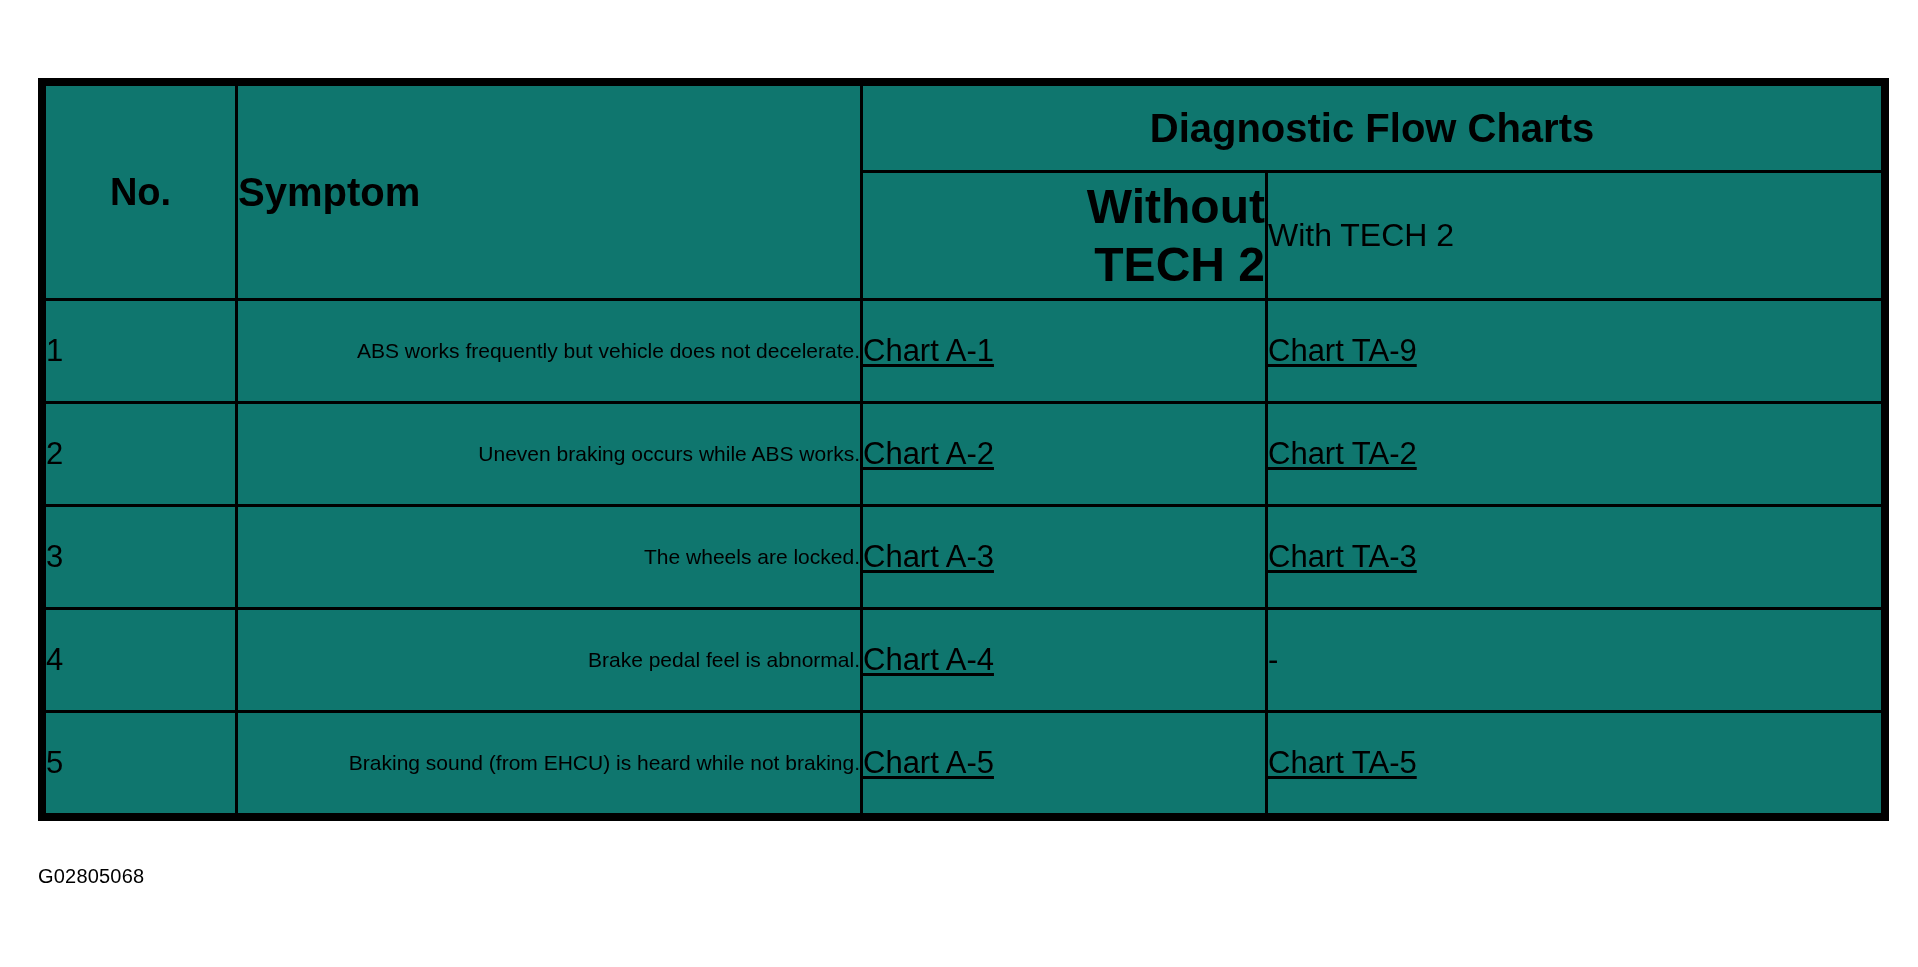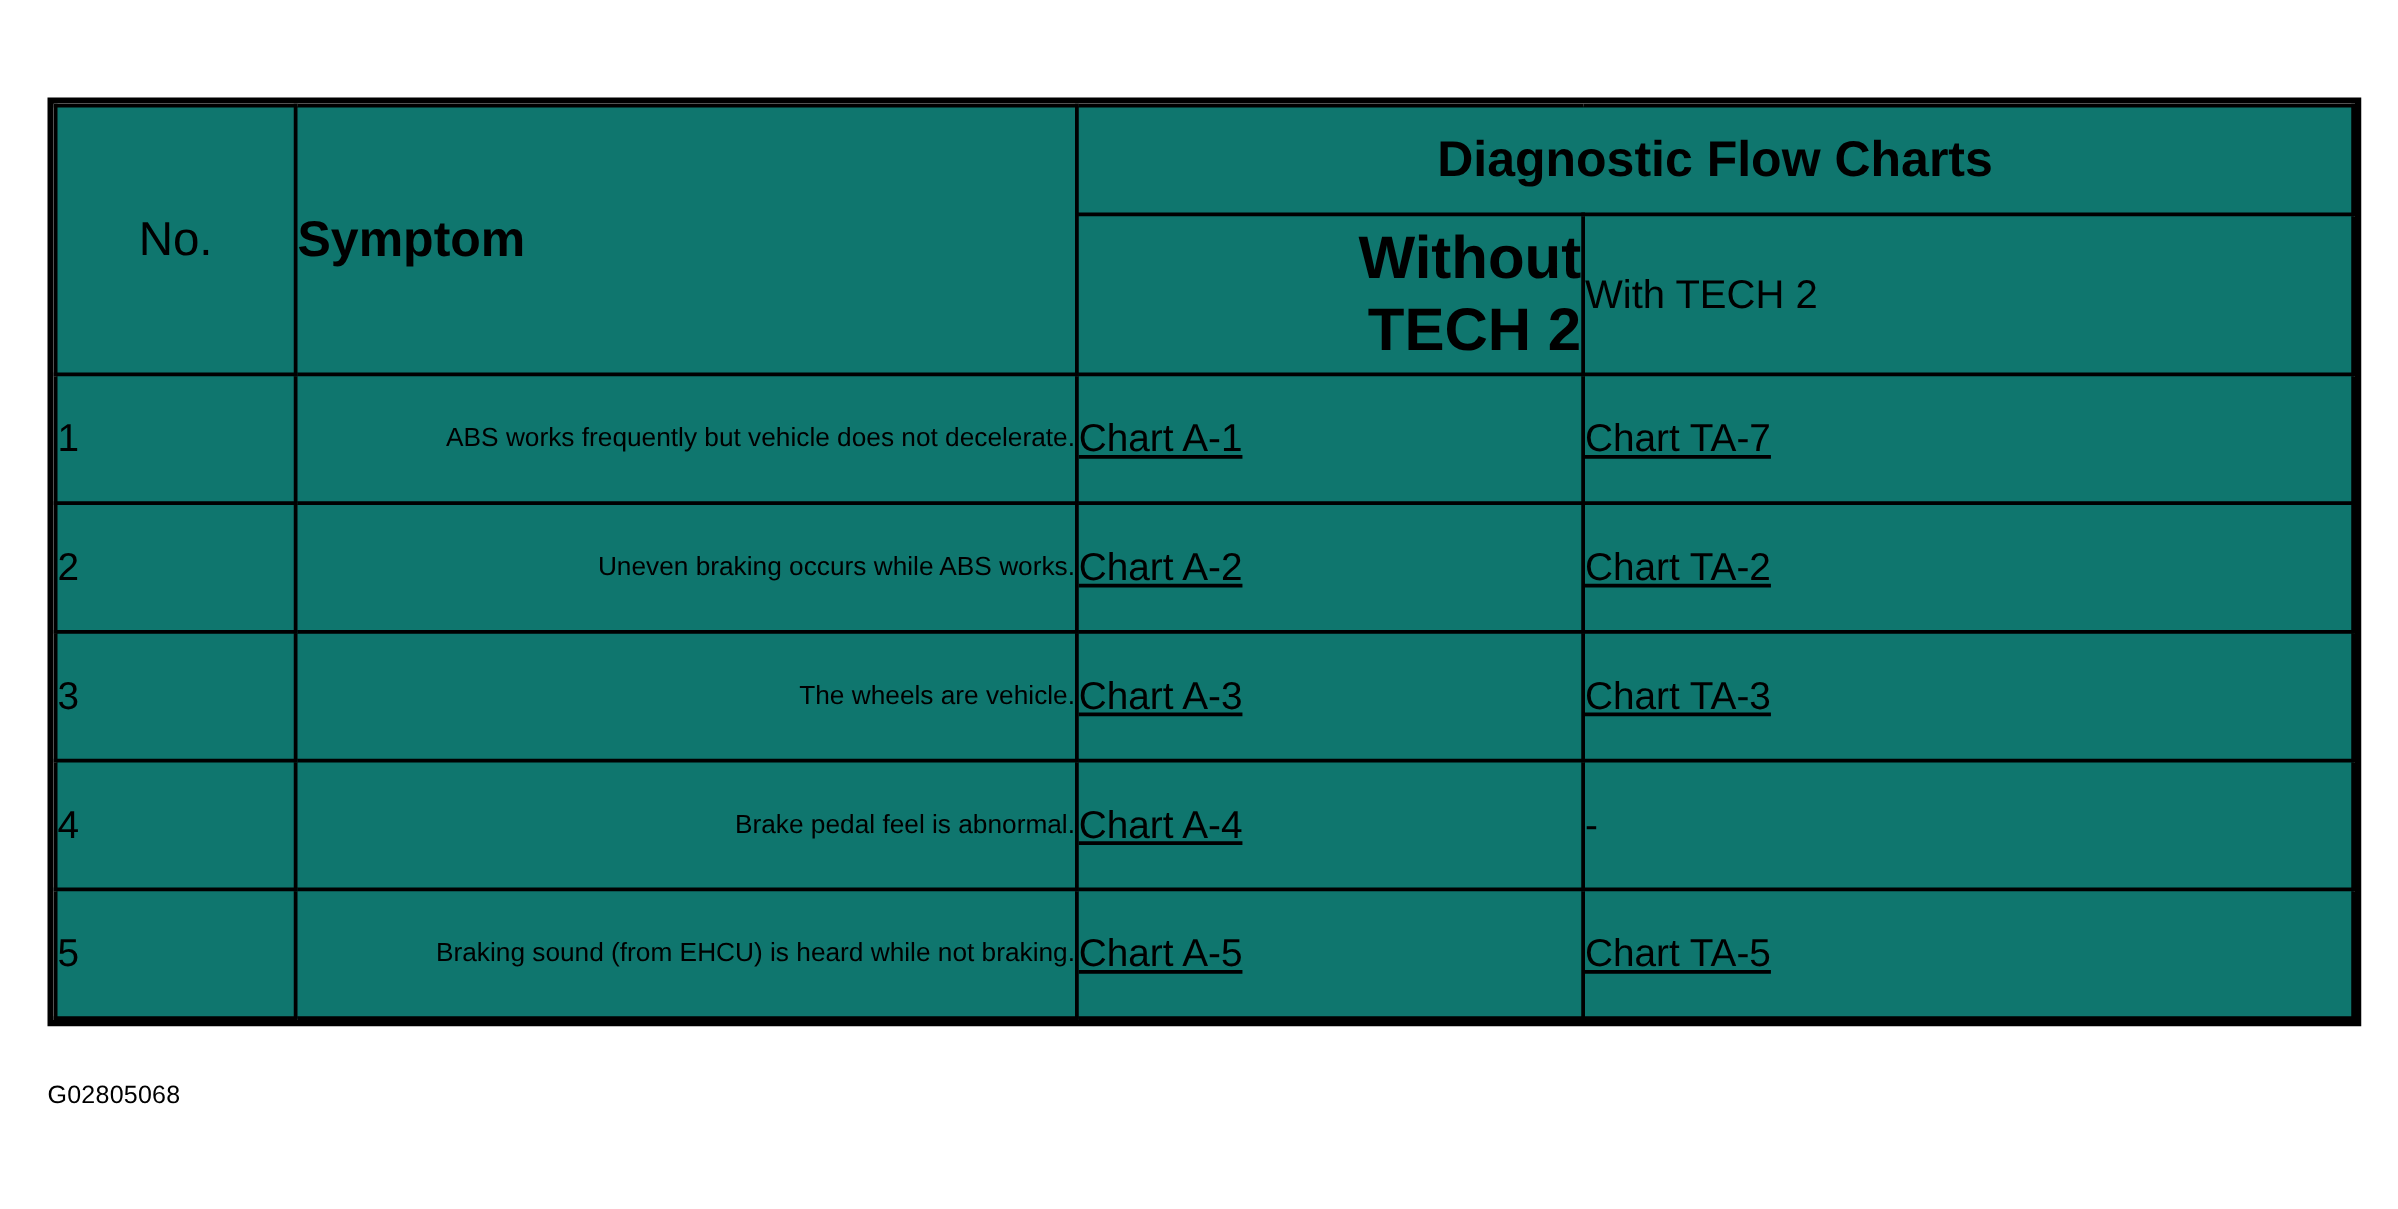--- a/index.html
+++ b/index.html
@@ -62,21 +62,21 @@
 
   .hdr-group {
     font-size: 40px;
     font-weight: bold;
     text-align: center;
     height: 84px;
     line-height: 1.1;
   }
   .hdr-no {
     font-size: 38px;
-    font-weight: normal;
+    font-weight: bold;
     text-align: center;
   }
   .hdr-symptom {
     font-size: 40px;
     font-weight: bold;
   }
   .hdr-sub-left {
     font-size: 48px;
     font-weight: bold;
     text-align: right;
@@ -155,33 +155,33 @@
               <div>Without</div>
               <div>TECH 2</div>
             </td>
             <td class="hdr-sub-center">With TECH 2</td>
           </tr>
 
           <tr class="row-tall">
             <td class="cell-no">1</td>
             <td class="cell-symptom">ABS works frequently but vehicle does not decelerate.</td>
             <td class="cell-chart"><span class="link">Chart A-1</span></td>
-            <td class="cell-chart"><span class="link">Chart TA-7</span></td>
+            <td class="cell-chart"><span class="link">Chart TA-9</span></td>
           </tr>
 
           <tr class="row-tall">
             <td class="cell-no">2</td>
             <td class="cell-symptom">Uneven braking occurs while ABS works.</td>
             <td class="cell-chart"><span class="link">Chart A-2</span></td>
             <td class="cell-chart"><span class="link">Chart TA-2</span></td>
           </tr>
 
           <tr class="row-short">
             <td class="cell-no">3</td>
-            <td class="cell-symptom">The wheels are vehicle.</td>
+            <td class="cell-symptom">The wheels are locked.</td>
             <td class="cell-chart"><span class="link">Chart A-3</span></td>
             <td class="cell-chart"><span class="link">Chart TA-3</span></td>
           </tr>
 
           <tr class="row-short">
             <td class="cell-no">4</td>
             <td class="cell-symptom">Brake pedal feel is abnormal.</td>
             <td class="cell-chart"><span class="link">Chart A-4</span></td>
             <td class="cell-chart"><span class="dash">-</span></td>
           </tr>

